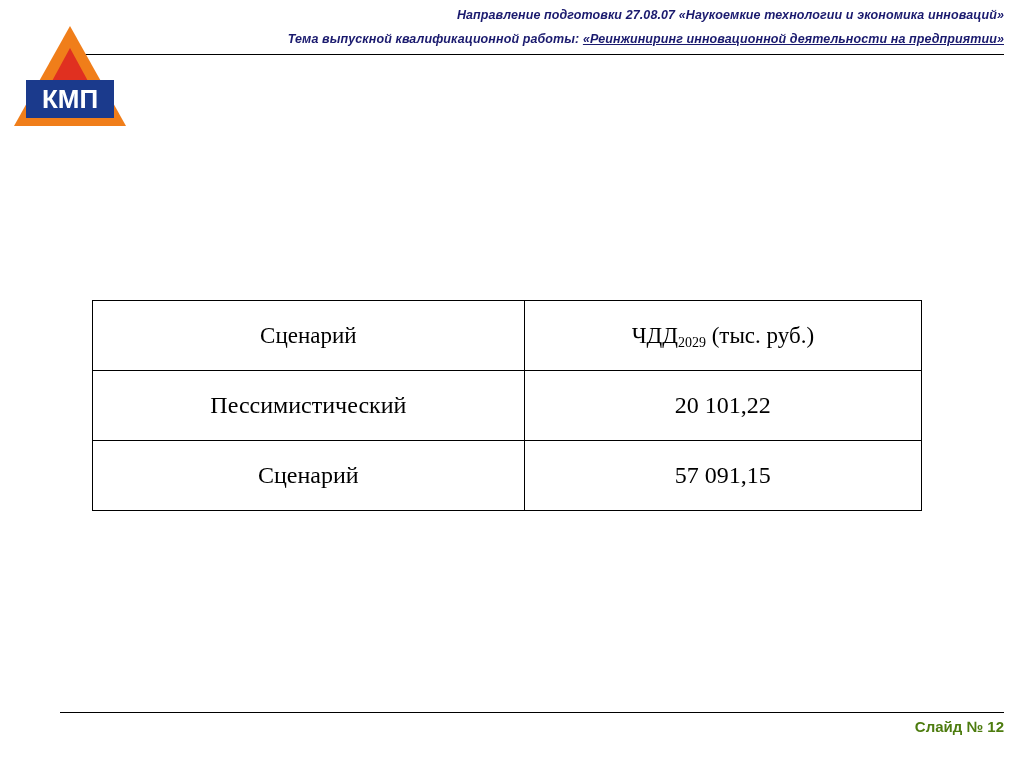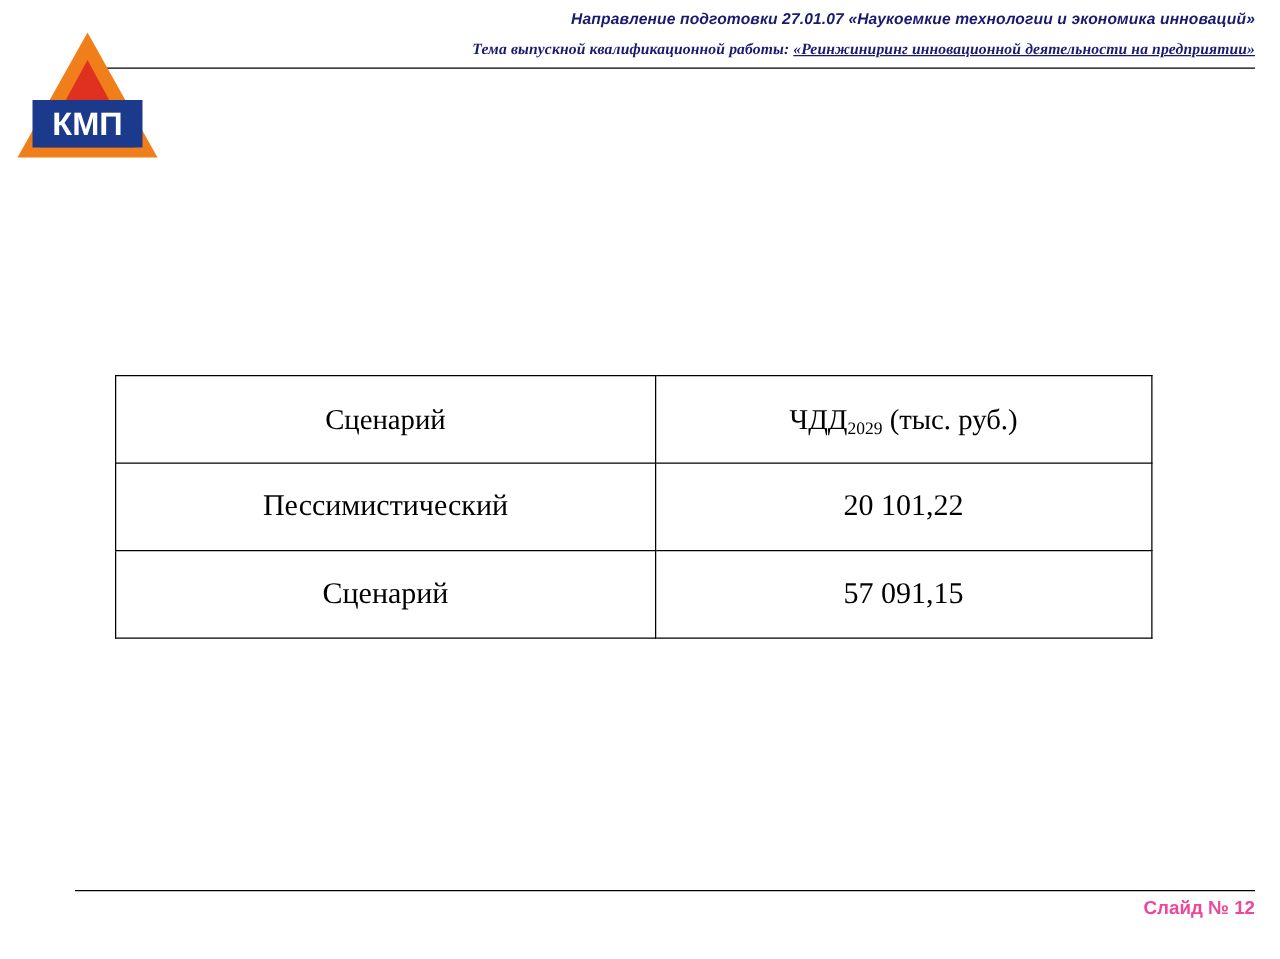--- a/index.html
+++ b/index.html
@@ -39,21 +39,20 @@
     position: absolute;
     top: 32px;
     left: 0;
     width: 1004px;
     text-align: right;
     font-size: 12.5px;
     font-weight: bold;
     font-style: italic;
     color: #1a1a6e;
     letter-spacing: 0.1px;
-    font-family: Liberation Serif, serif;
   }
   .header-line2 .em {
     color: #1a1a6e;
     text-decoration: underline;
   }
   .header-rule {
     position: absolute;
     top: 54px;
     left: 60px;
     width: 944px;
@@ -133,28 +132,28 @@
     background: #000000;
   }
   .footer-text {
     position: absolute;
     top: 718px;
     left: 0;
     width: 1004px;
     text-align: right;
     font-size: 15px;
     font-weight: bold;
-    color: #ec4899;
+    color: #4d7c0f;
   }
 </style>
 </head>
 <body>
 
 <div class="header">
-  <div class="header-line1">Направление подготовки 27.01.07 «Наукоемкие технологии и экономика инноваций»</div>
+  <div class="header-line1">Направление подготовки 27.08.07 «Наукоемкие технологии и экономика инноваций»</div>
   <div class="header-line2">
     <span>Тема выпускной квалификационной  работы: </span><span class="em">«Реинжиниринг инновационной деятельности на предприятии»</span>
   </div>
   <div class="header-rule"></div>
 </div>
 
 <div class="logo">
   <svg width="120" height="110" viewBox="0 0 120 110" xmlns="http://www.w3.org/2000/svg">
 
     <polygon points="60,4 116,104 4,104" fill="#F07E1A"></polygon>

